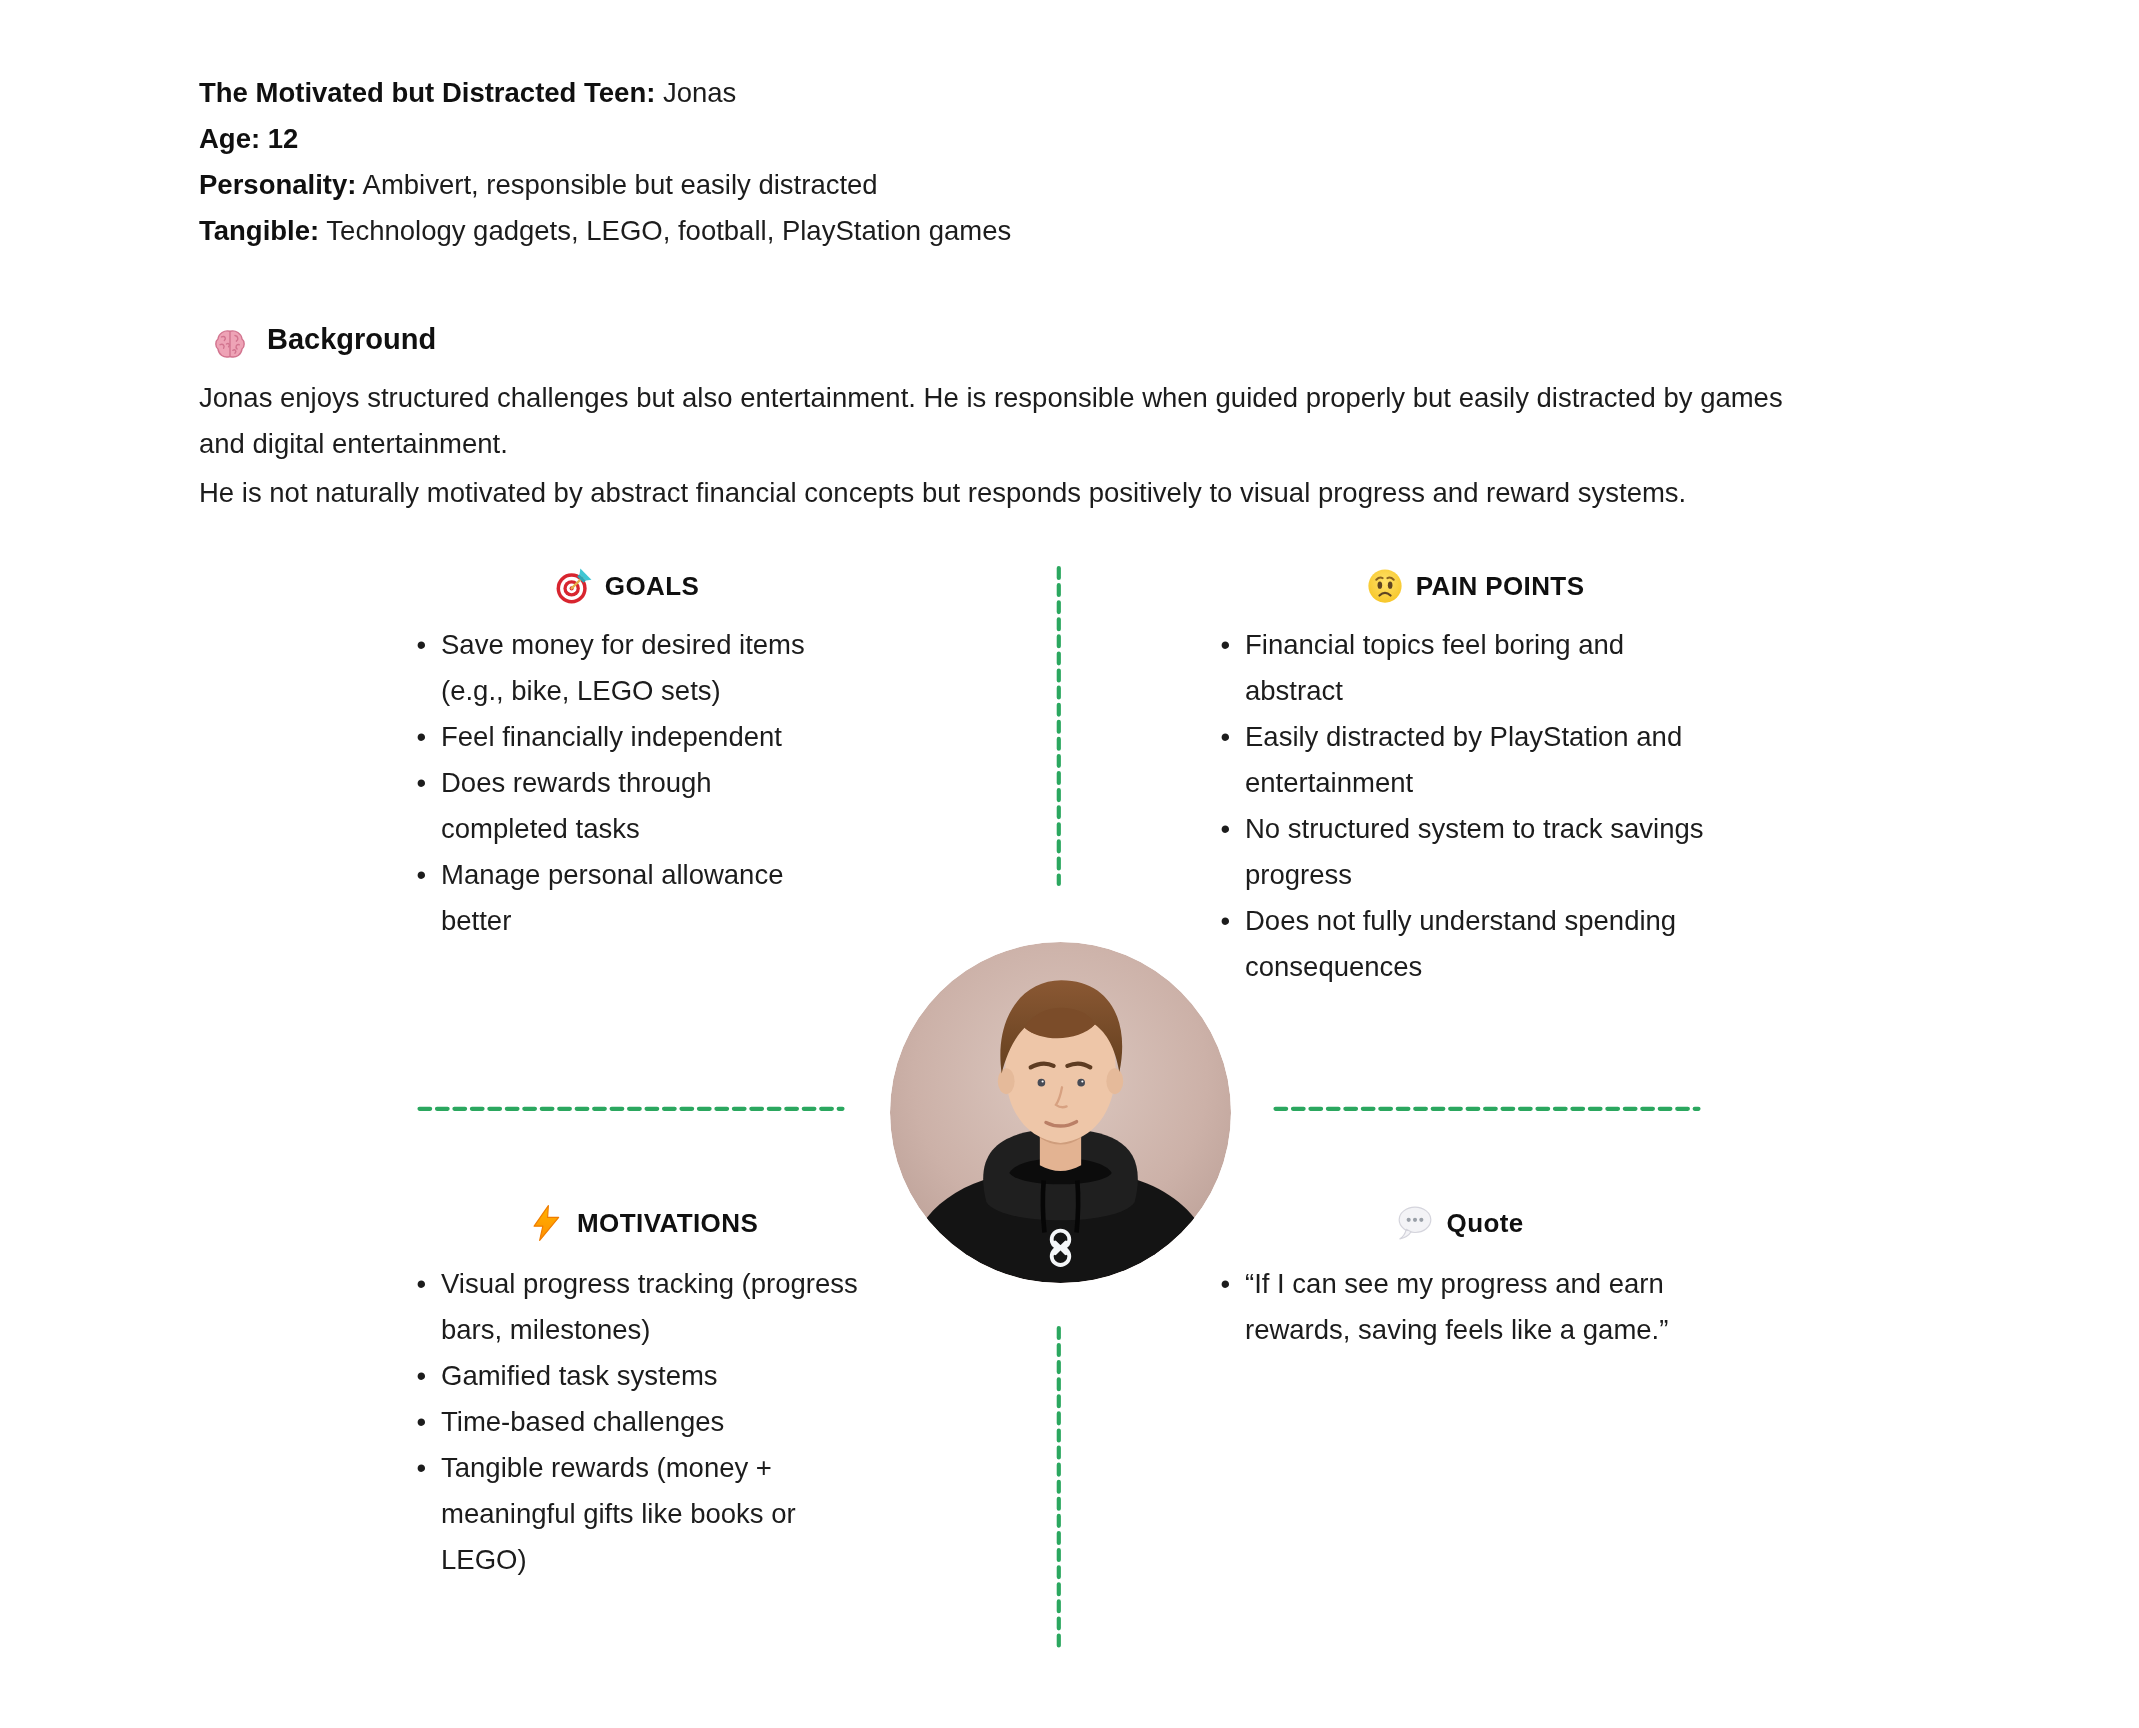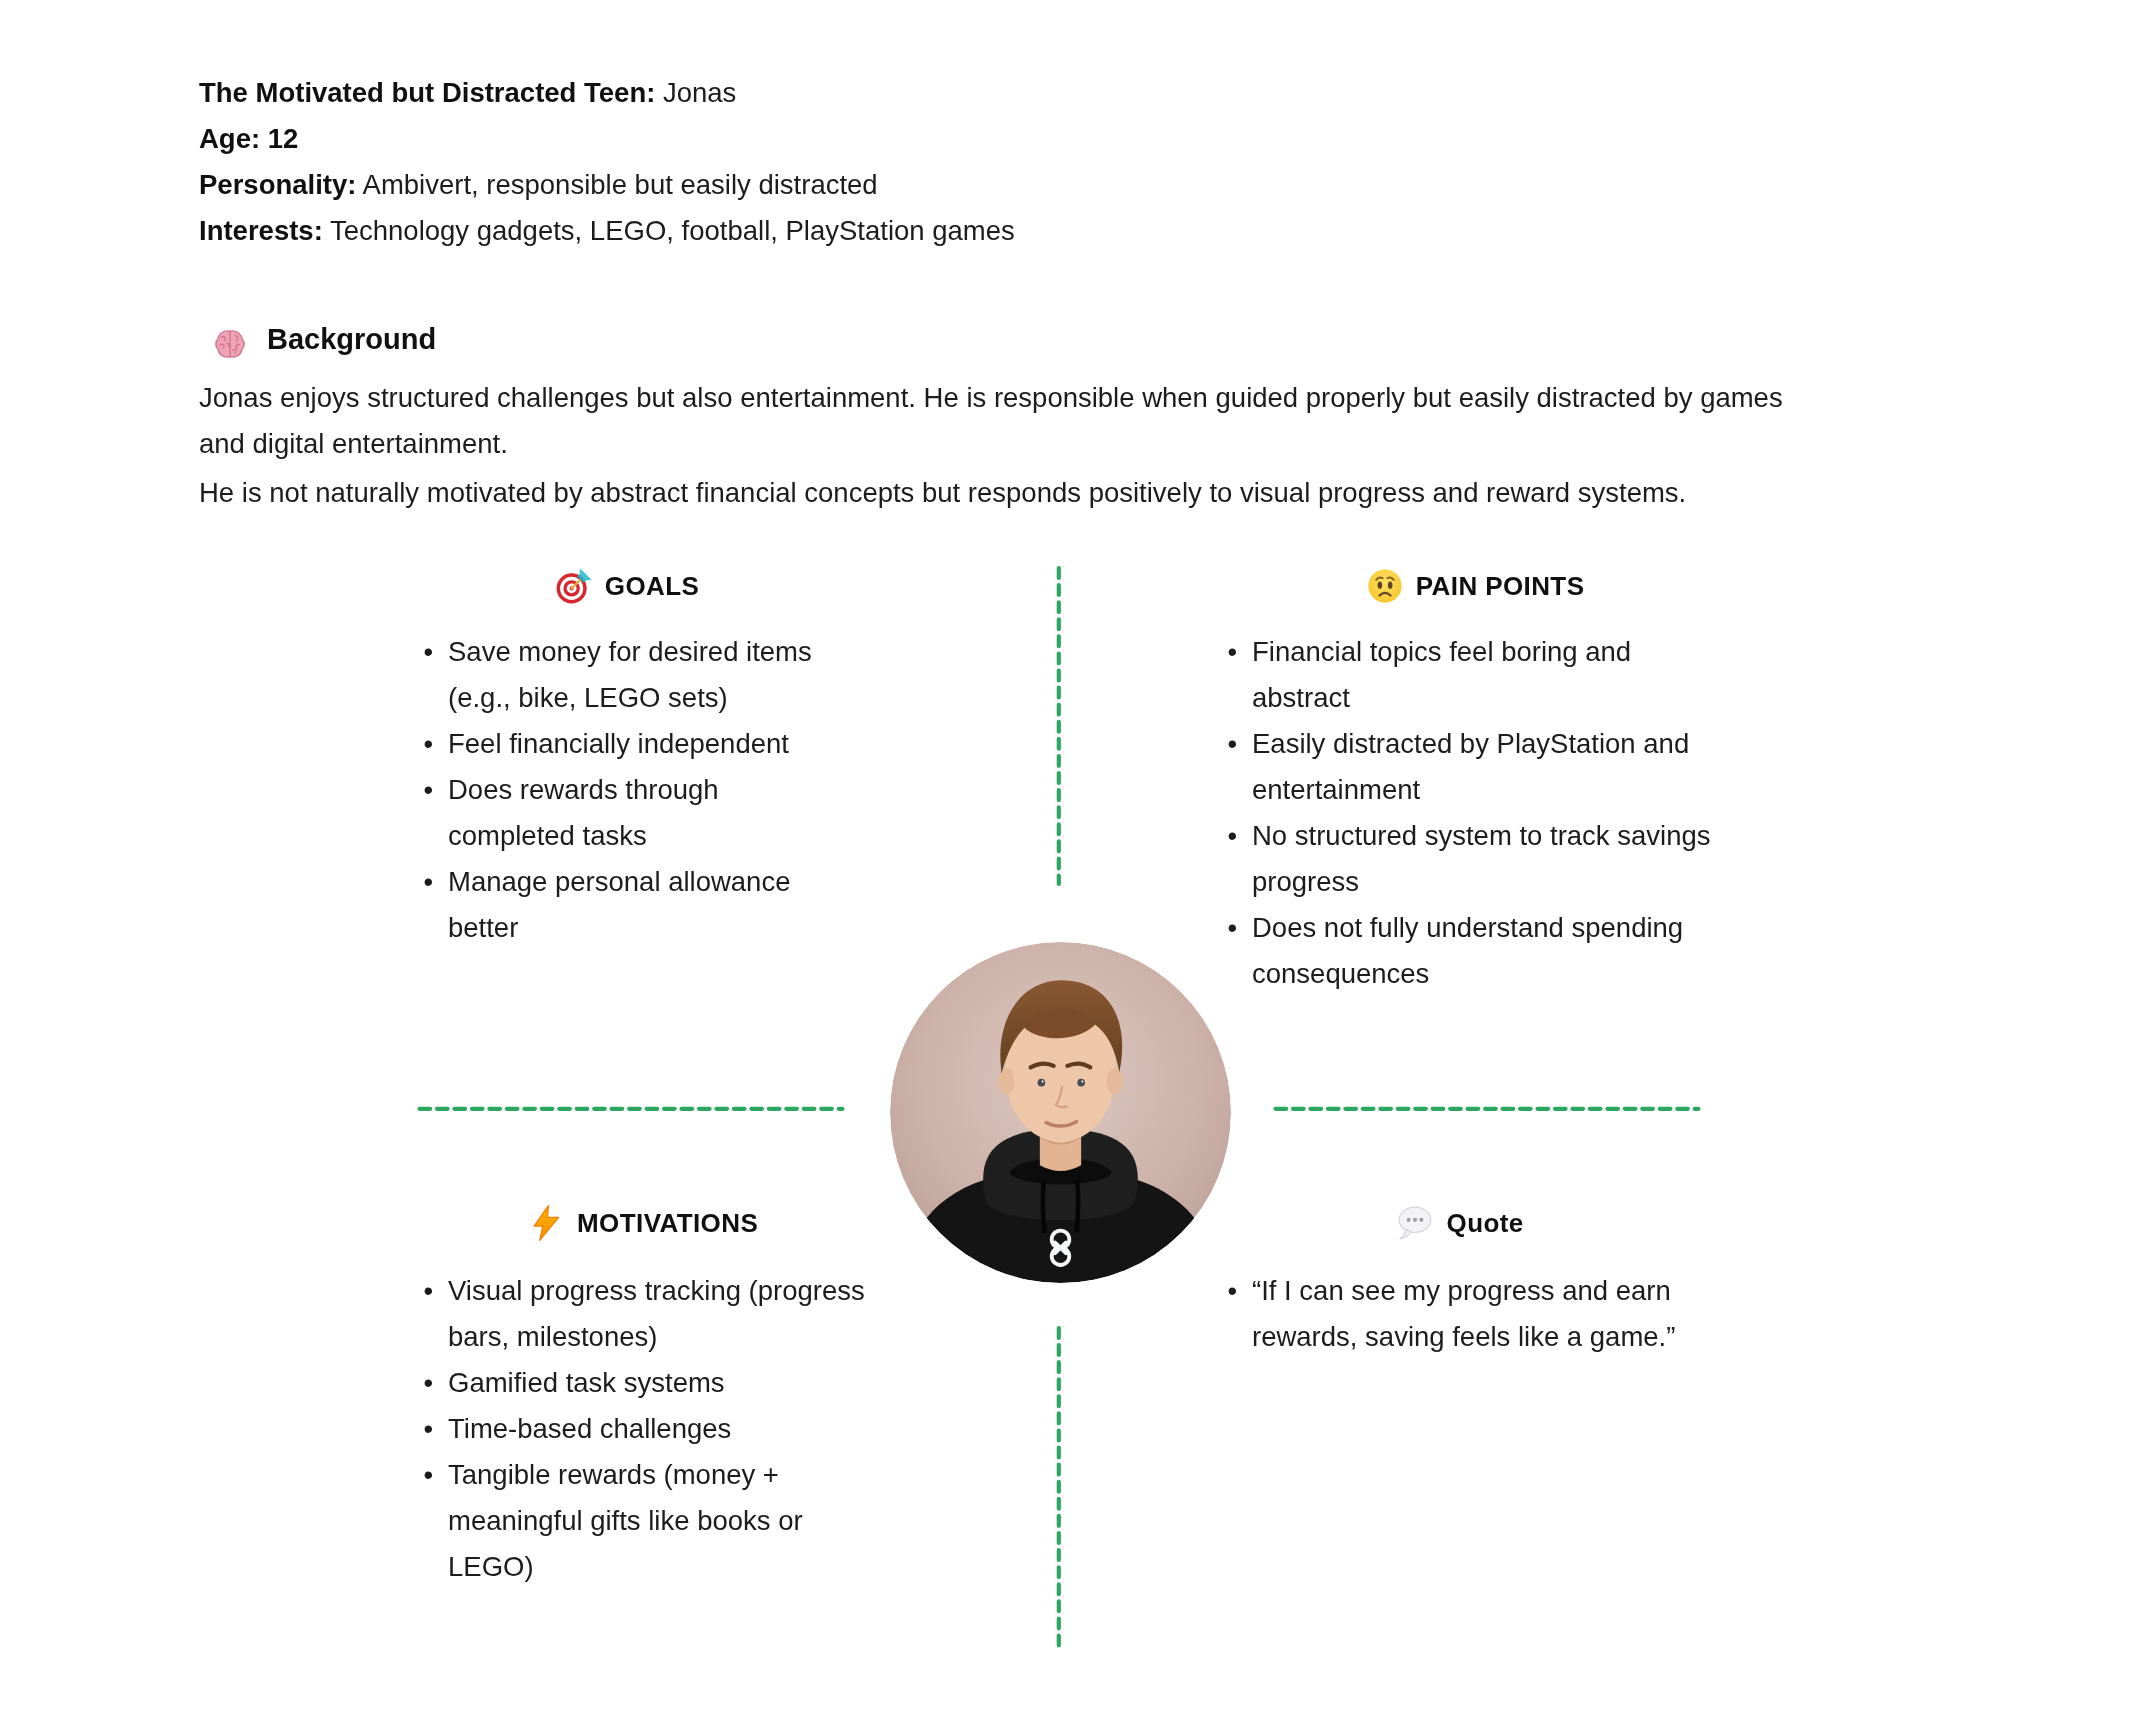--- a/index.html
+++ b/index.html
@@ -20,21 +20,21 @@
   .section-subheading{display:flex;align-items:flex-end;gap:20px;margin:14px;
     font-size:29px;font-weight:700;color:#101010;line-height:43px;}
   .background-section p{margin:3.1px 0 0 0;font-size:27.5px;line-height:46px;
     white-space:pre-line;color:#1c1c1c;}
   
   .quad-heading{position:absolute;display:flex;align-items:center;justify-content:center;
     gap:12.2px;font-size:26px;font-weight:700;letter-spacing:0.4px;color:#101010;}
   .quad-heading .emoji{width:38px;height:38px;flex:0 0 auto;}
   .emoji svg{width:100%;height:100%;display:block;}
   
-  ul.bullets{position:absolute;list-style:none;margin:8px;padding:0;
+  ul.bullets{position:absolute;list-style:none;margin:1px;padding:0;
     font-size:27.5px;line-height:46px;color:#1c1c1c;}
   ul.bullets li{position:relative;padding-left:29px;white-space:pre-line;}
   ul.bullets li::before{content:"\2022";position:absolute;left:4.6px;top:0;color:#1c1c1c;}
   
   .divider{position:absolute;pointer-events:none;}
   
   .avatar{position:absolute;left:890px;top:942px;width:341px;height:341px;
     border-radius:50%;overflow:hidden;}
   .avatar svg{display:block;width:100%;height:100%;}
 </style>
@@ -49,21 +49,21 @@
       <span>Jonas</span>
     </p>
     <p>
       <strong>Age: 12</strong>
     </p>
     <p>
       <strong>Personality:</strong>
       <span>Ambivert, responsible but easily distracted</span>
     </p>
     <p>
-      <strong>Interests:</strong>
+      <strong>Tangible:</strong>
       <span>Technology gadgets, LEGO, football, PlayStation games</span>
     </p>
   </header>
 
   <section class="background-section">
     <h3 class="section-subheading">
       <span class="emoji" style="width:34px;height:34px">
         <svg viewBox="0 0 48 48">
           <path d="M24 6 C16 4 8 9 7 17 C3 20 3 28 7 31 C8 39 15 44 23 42 L25 42 C33 44 40 39 41 31 C45 28 45 20 41 17 C40 9 32 4 24 6 Z" fill="#eea3b6" stroke="#d2748f" stroke-width="2"></path>
           <path d="M24 6 L24 42" stroke="#d2748f" stroke-width="2"></path>

